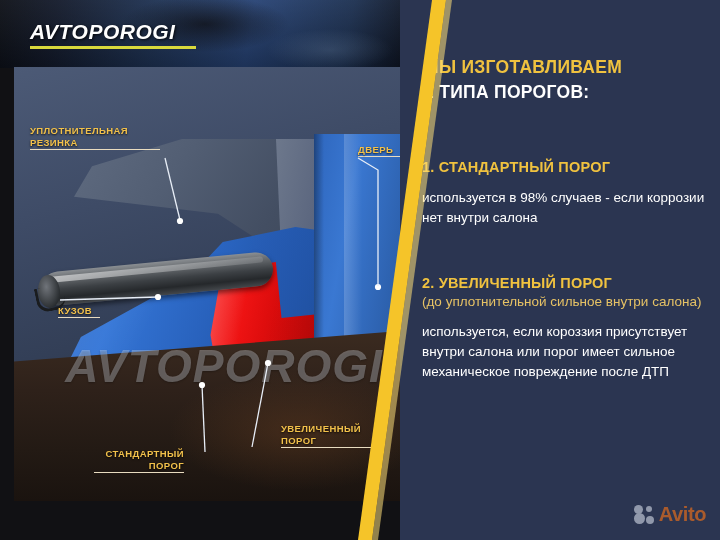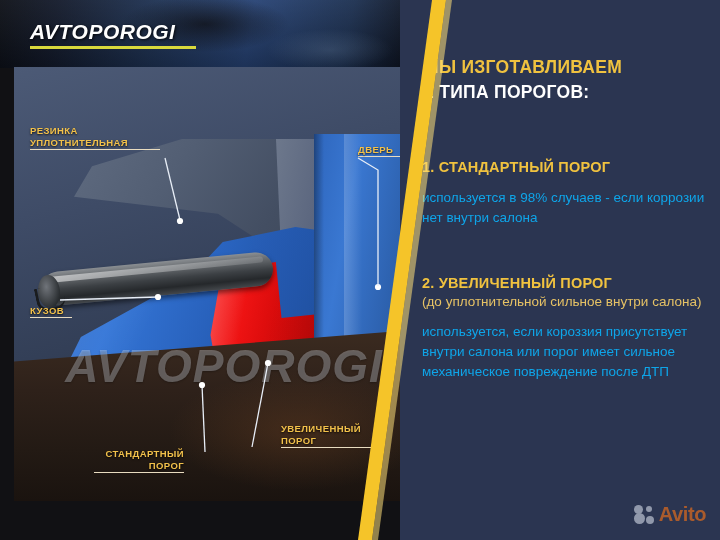--- a/index.html
+++ b/index.html
@@ -113,21 +113,21 @@
   
   .right-pane{position:absolute;left:400px;top:0;width:320px;height:540px;
               background:#2b3551;overflow:hidden;}
   .h1{color:#f0c23f;font-size:17.5px;font-weight:bold;letter-spacing:.3px;
       margin:56px 0 0 24px;line-height:23px;}
   .h2{color:#ffffff;font-size:17.5px;font-weight:bold;letter-spacing:.3px;
       margin:2px 0 0 24px;line-height:23px;}
   .sec{margin-left:22px;}
   .sec-title{color:#f0c23f;font-size:14.5px;font-weight:bold;letter-spacing:.2px;line-height:19px;}
   .sec-sub{color:#e6c265;font-size:13.5px;line-height:18px;}
-  .sec-body{color:#0ea5e9;font-size:13.5px;line-height:20px;margin-top:11px;}
+  .sec-body{color:#ffffff;font-size:13.5px;line-height:20px;margin-top:11px;}
 
   
   .avito{position:absolute;right:14px;bottom:14px;display:flex;align-items:center;gap:5px;
          opacity:.62;}
   .avito .dots{position:relative;width:20px;height:19px;}
   .avito .dots i{position:absolute;border-radius:50%;background:#cfd6e2;display:block;}
   .avito .d1{width:9px;height:9px;left:0;top:0;}
   .avito .d2{width:6px;height:6px;left:12px;top:1px;}
   .avito .d3{width:11px;height:11px;left:0;top:8px;}
   .avito .d4{width:8px;height:8px;left:12px;top:11px;}
@@ -182,31 +182,31 @@
         <circle cx="202" cy="385" r="3.1"></circle>
         <circle cx="268" cy="363" r="3.1"></circle>
         <circle cx="378" cy="287" r="3.1"></circle>
       </g>
       <g stroke="#e8eef7" stroke-width="1.3" fill="none">
         <path d="M358 158 L378 170 L378 286"></path>
       </g>
     </svg>
 
     <div class="label" style="left:30px;top:125px;width:130px;">
+      <u>УПЛОТНИТЕЛЬНАЯ</u>
       <u>РЕЗИНКА</u>
-      <u>УПЛОТНИТЕЛЬНАЯ</u>
       <div class="ul"></div>
     </div>
 
     <div class="label" style="left:358px;top:144px;width:46px;">
       <u>ДВЕРЬ</u>
       <div class="ul"></div>
     </div>
 
-    <div class="label" style="left:30px;top:305px;width:42px;">
+    <div class="label" style="left:14px;top:305px;width:42px;padding-left:44px;">
       <u>КУЗОВ</u>
       <div class="ul"></div>
     </div>
 
     <div class="label" style="left:94px;top:448px;width:90px;text-align:right;">
       <u>СТАНДАРТНЫЙ</u>
       <u>ПОРОГ</u>
       <div class="ul"></div>
     </div>
 

